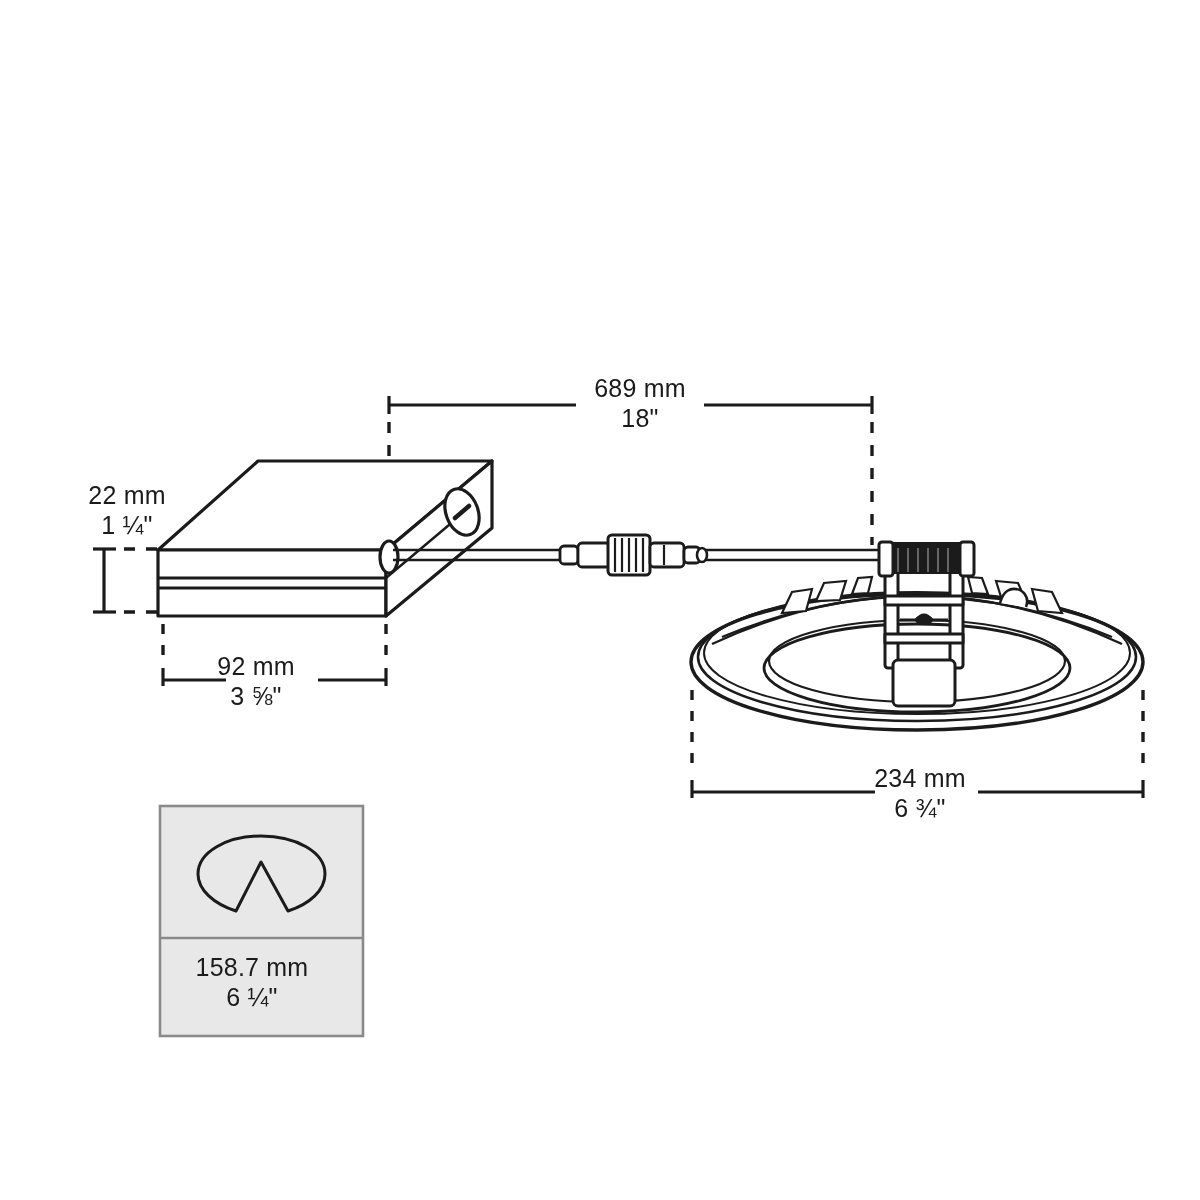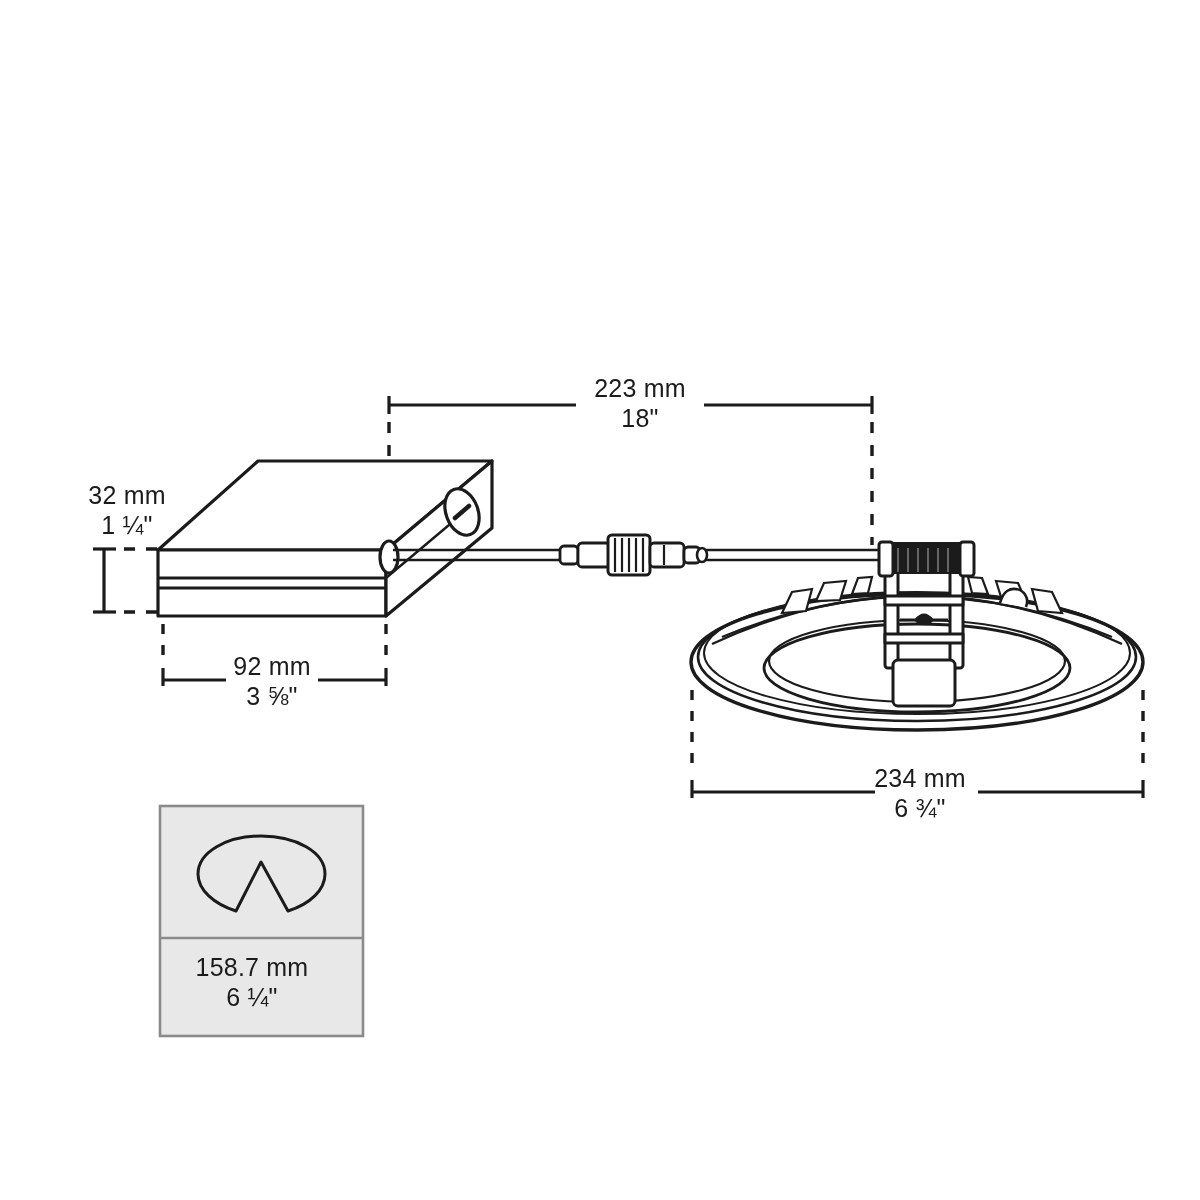--- a/index.html
+++ b/index.html
@@ -43,21 +43,21 @@
   .dim-text .line2 {
     display: block;
     font-size: 25px;
     letter-spacing: 0.2px;
   }
   .cutout-text .line1 { font-size: 25px; }
   .cutout-text .line2 { font-size: 25px; }
 
   #t-length   { left: 520px; top: 374px;  width: 240px; }
   #t-height   { left: 52px;  top: 481px;  width: 150px; }
-  #t-depth    { left: 172px; top: 652px;  width: 200px; }
+  #t-depth    { left: 156px; top: 652px;  width: 200px; }
   #t-diameter { left: 820px; top: 764px;  width: 200px; }
   #t-cutout   { left: 160px; top: 953px;  width: 184px; }
 </style>
 </head>
 <body>
 
 <div id="stage">
 
   <svg id="drawing" viewBox="0 0 1200 1200">
 
@@ -231,26 +231,26 @@
           L 236 911
           C 214 904 198 890 198 874
           C 198 852 227 836 261 836
           Z" fill="#e8e8e8" stroke="#1b1b1b" stroke-width="3.0" stroke-linejoin="round"></path>
       </g>
     </g>
 
   </svg>
 
   <div class="dim-text" id="t-length">
-    <span class="line1">223 mm</span>
+    <span class="line1">689 mm</span>
     <span class="line2">18"</span>
   </div>
 
   <div class="dim-text" id="t-height">
-    <span class="line1">32 mm</span>
+    <span class="line1">22 mm</span>
     <span class="line2">1 ¼"</span>
   </div>
 
   <div class="dim-text" id="t-depth">
     <span class="line1">92 mm</span>
     <span class="line2">3 ⅝"</span>
   </div>
 
   <div class="dim-text" id="t-diameter">
     <span class="line1">234 mm</span>

